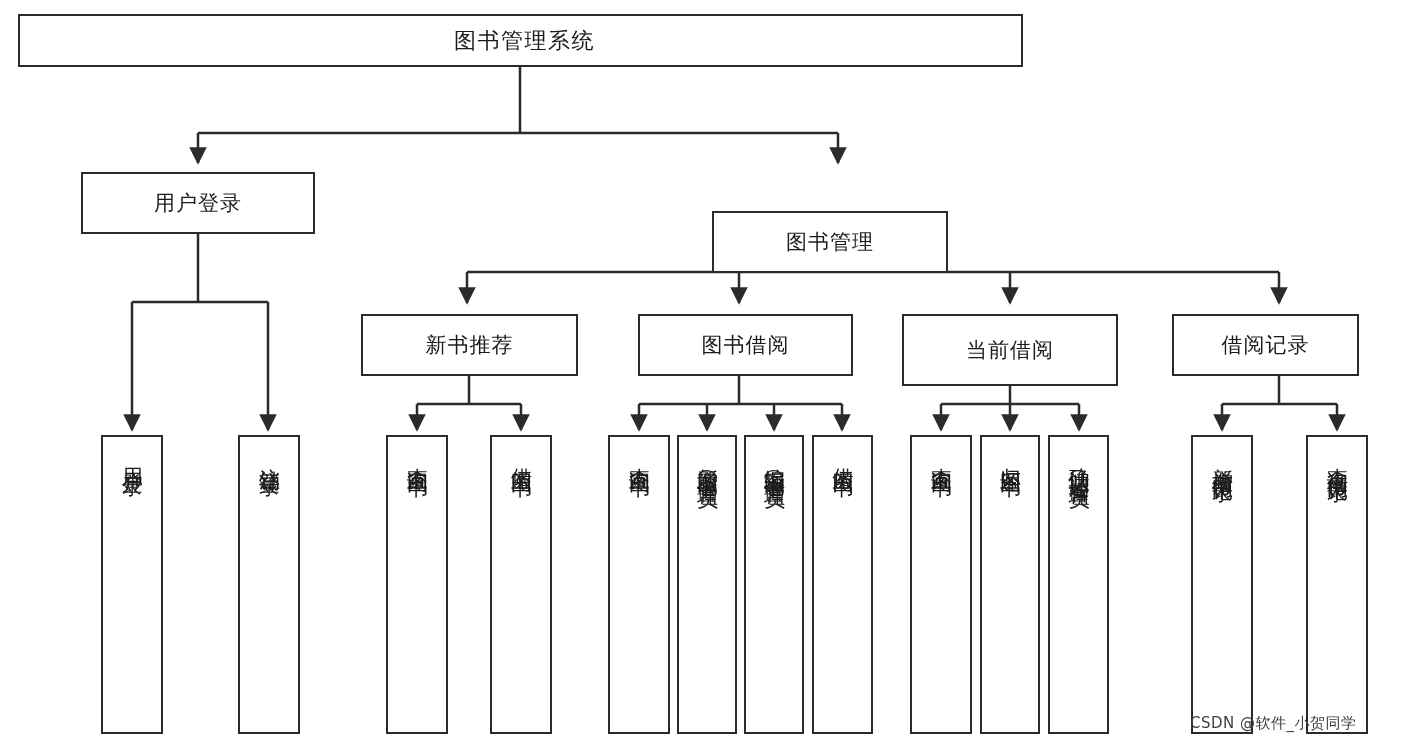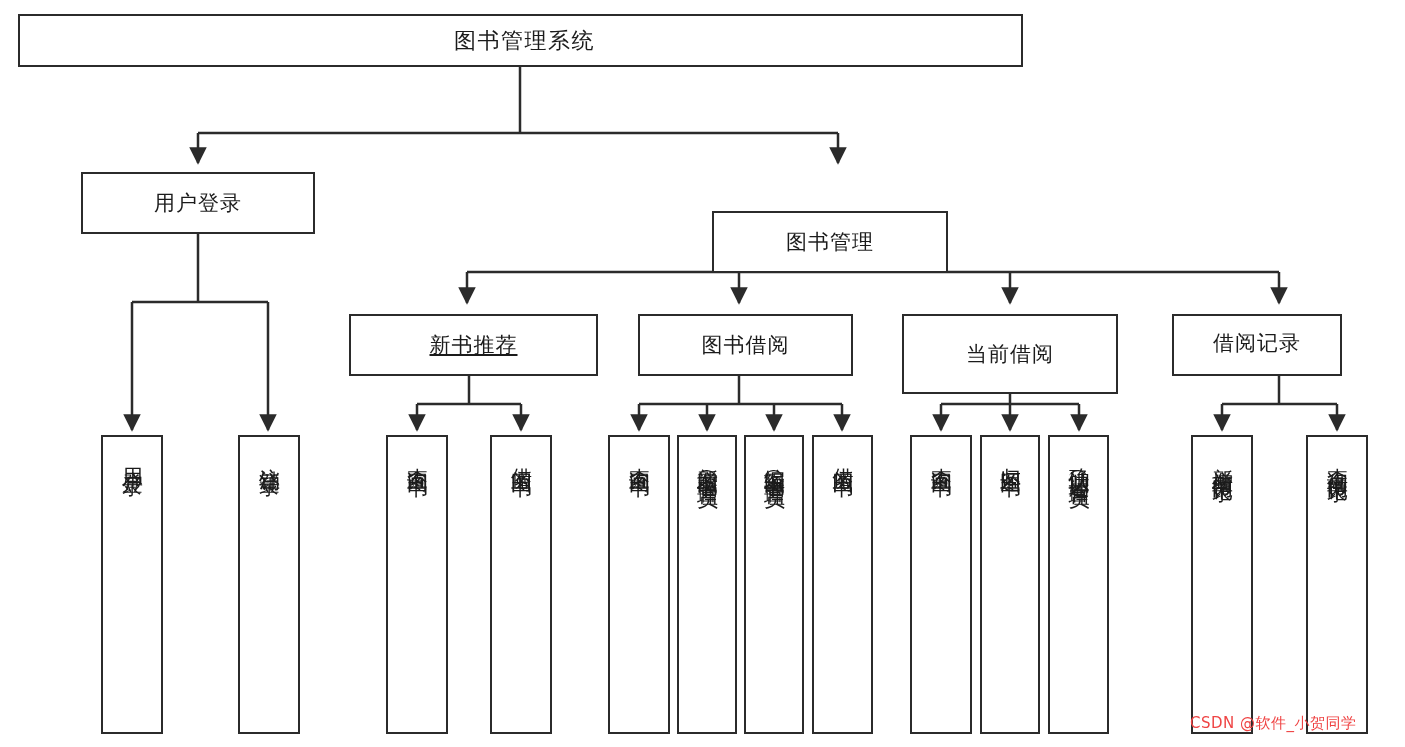--- a/index.html
+++ b/index.html
@@ -40,21 +40,21 @@
     text-orientation:upright;
     font-size:21px;
     letter-spacing:3px;
     line-height:1;
   }
 
   .watermark{
     position:absolute;
     left:1190px;top:714px;
     font-size:15px;
-    color:#ef4444;
+    color:#404040;
     letter-spacing:.5px;
     white-space:pre;
     z-index:5;
   }
 </style>
 </head>
 <body>
 
 <div id="canvas">
 
@@ -112,30 +112,30 @@
     <span class="lbl">图书管理系统</span>
   </div>
 
   <div class="node h-node" style="left:81px;top:172px;width:234px;height:62px;">
     <span class="lbl">用户登录</span>
   </div>
   <div class="node h-node" style="left:712px;top:172px;width:236px;height:62px;margin-top:39px;">
     <span class="lbl">图书管理</span>
   </div>
 
-  <div class="node h-node" style="left:349px;top:314px;width:249px;height:62px;text-decoration:underline;">
+  <div class="node h-node" style="left:361px;top:314px;width:217px;height:62px;">
     <span class="lbl">新书推荐</span>
   </div>
   <div class="node h-node" style="left:632px;top:314px;width:215px;height:62px;margin-left:6px;">
     <span class="lbl">图书借阅</span>
   </div>
-  <div class="node h-node" style="left:902px;top:314px;width:216px;height:80px;">
+  <div class="node h-node" style="left:902px;top:314px;width:216px;height:72px;">
     <span class="lbl">当前借阅</span>
   </div>
-  <div class="node h-node" style="left:1172px;top:314px;width:170px;height:62px;font-family:Liberation Mono, monospace;">
+  <div class="node h-node" style="left:1172px;top:314px;width:187px;height:62px;">
     <span class="lbl">借阅记录</span>
   </div>
 
   <div class="node v-node" style="left:101px;top:435px;width:62px;height:299px;">
     <span class="lbl">用户登录</span>
   </div>
   <div class="node v-node" style="left:238px;top:435px;width:62px;height:299px;">
     <span class="lbl">注销登录</span>
   </div>
 

